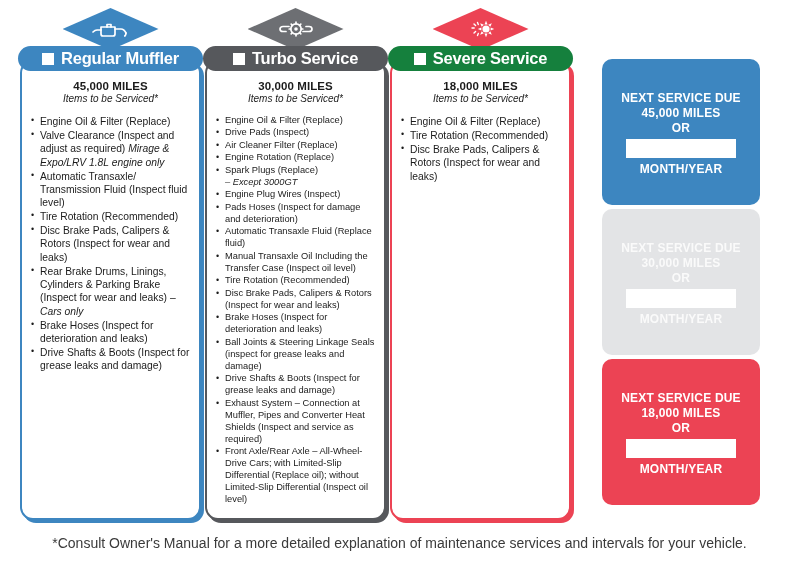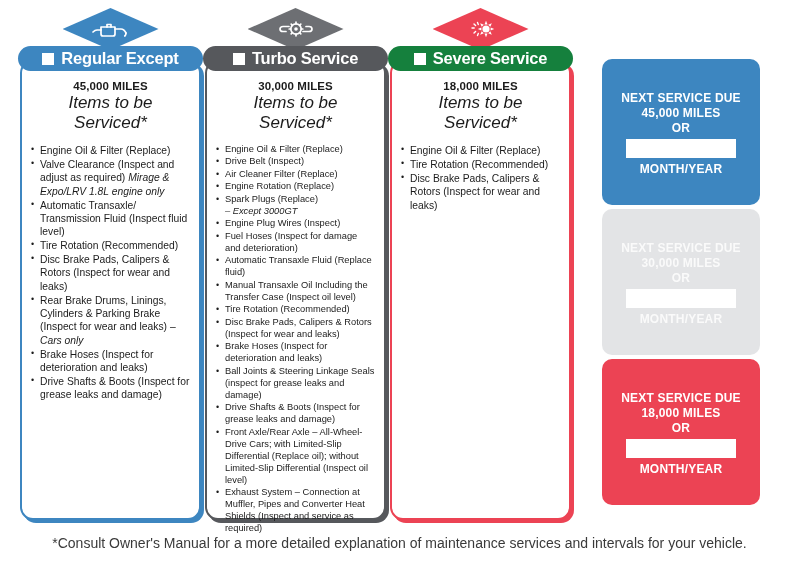--- a/index.html
+++ b/index.html
@@ -92,21 +92,21 @@
 
   .miles {
     text-align: center;
     font-size: 11.5px;
     font-weight: bold;
     color: #1b1b1b;
     letter-spacing: 0.1px;
   }
   .subhead {
     text-align: center;
-    font-size: 17px;
+    font-size: 10px;
     font-style: italic;
     color: #1b1b1b;
     margin-top: 1px;
     margin-bottom: 11px;
   }
 
   ul.items {
     list-style: none;
     margin: 0;
     padding: 0;
@@ -193,21 +193,21 @@
             <path d="M18 10 v-2.5 h4 v2.5"></path>
             <path d="M26 12 h6 c3 0 4 2 5 4"></path>
             <path d="M12 13 h-4 c-2 0 -3 1 -4 2"></path>
             <path d="M37 16 c0 2 -1.2 3 -1.2 3"></path>
           </g>
         </svg>
       </div>
     </div>
     <div class="hdr" style="background:#3d86c0">
       <span class="chk"></span>
-      <span class="htxt">Regular Except</span>
+      <span class="htxt">Regular Muffler</span>
     </div>
     <div class="body body-regular">
       <div class="miles">45,000 MILES</div>
       <div class="subhead">Items to be Serviced*</div>
       <ul class="items items-regular">
           <li>Engine Oil &amp; Filter (Replace)</li>
           <li>Valve Clearance (Inspect and adjust as required) <em>Mirage &amp; Expo/LRV 1.8L engine only</em></li>
           <li>Automatic Transaxle/ Transmission Fluid (Inspect fluid level)</li>
           <li>Tire Rotation (Recommended)</li>
           <li>Disc Brake Pads, Calipers &amp; Rotors (Inspect for wear and leaks)</li>
@@ -236,35 +236,35 @@
     </div>
     <div class="hdr" style="background:#56585c">
       <span class="chk"></span>
       <span class="htxt">Turbo Service</span>
     </div>
     <div class="body body-turbo">
       <div class="miles">30,000 MILES</div>
       <div class="subhead">Items to be Serviced*</div>
       <ul class="items items-turbo">
           <li>Engine Oil &amp; Filter (Replace)</li>
-          <li>Drive Belt (Inspect)</li>
+          <li>Drive Pads (Inspect)</li>
           <li>Air Cleaner Filter (Replace)</li>
           <li>Engine Rotation (Replace)</li>
           <li>Spark Plugs (Replace)<span class="sub-note">– Except 3000GT</span></li>
           <li>Engine Plug Wires (Inspect)</li>
-          <li>Fuel Hoses (Inspect for damage and deterioration)</li>
+          <li>Pads Hoses (Inspect for damage and deterioration)</li>
           <li>Automatic Transaxle Fluid (Replace fluid)</li>
           <li>Manual Transaxle Oil Including the Transfer Case (Inspect oil level)</li>
           <li>Tire Rotation (Recommended)</li>
           <li>Disc Brake Pads, Calipers &amp; Rotors (Inspect for wear and leaks)</li>
           <li>Brake Hoses (Inspect for deterioration and leaks)</li>
           <li>Ball Joints &amp; Steering Linkage Seals (inspect for grease leaks and damage)</li>
           <li>Drive Shafts &amp; Boots (Inspect for grease leaks and damage)</li>
+          <li>Exhaust System – Connection at Muffler, Pipes and Converter Heat Shields (Inspect and service as required)</li>
           <li>Front Axle/Rear Axle – All-Wheel-Drive Cars; with Limited-Slip Differential (Replace oil); without Limited-Slip Differential (Inspect oil level)</li>
-          <li>Exhaust System – Connection at Muffler, Pipes and Converter Heat Shields (Inspect and service as required)</li>
         </ul>
     </div>
   </div>
 
   <div class="col col-severe">
     <div class="diamond-wrap">
       <div class="diamond">
         <div class="dshape" style="background:#ec4354"></div>
         <svg width="44" height="24" viewBox="0 0 44 24">
           <g stroke="#ffffff" stroke-width="1.4" stroke-linecap="round" fill="none">

